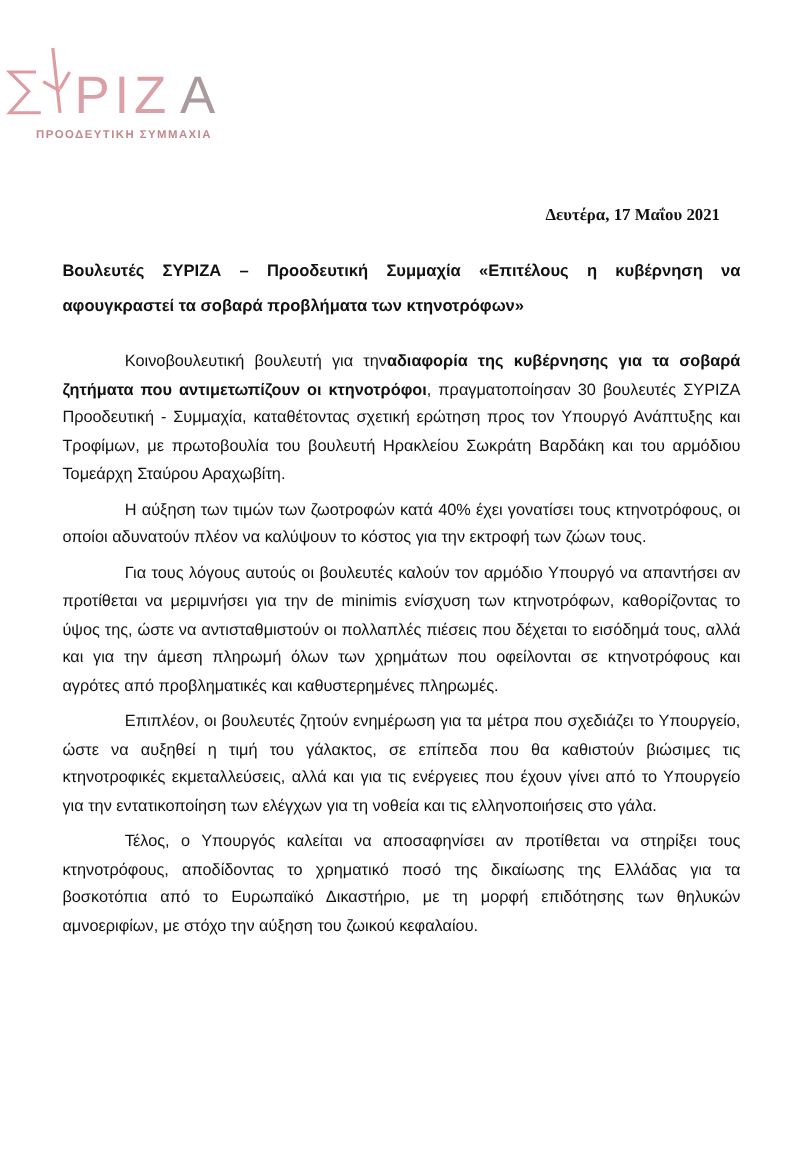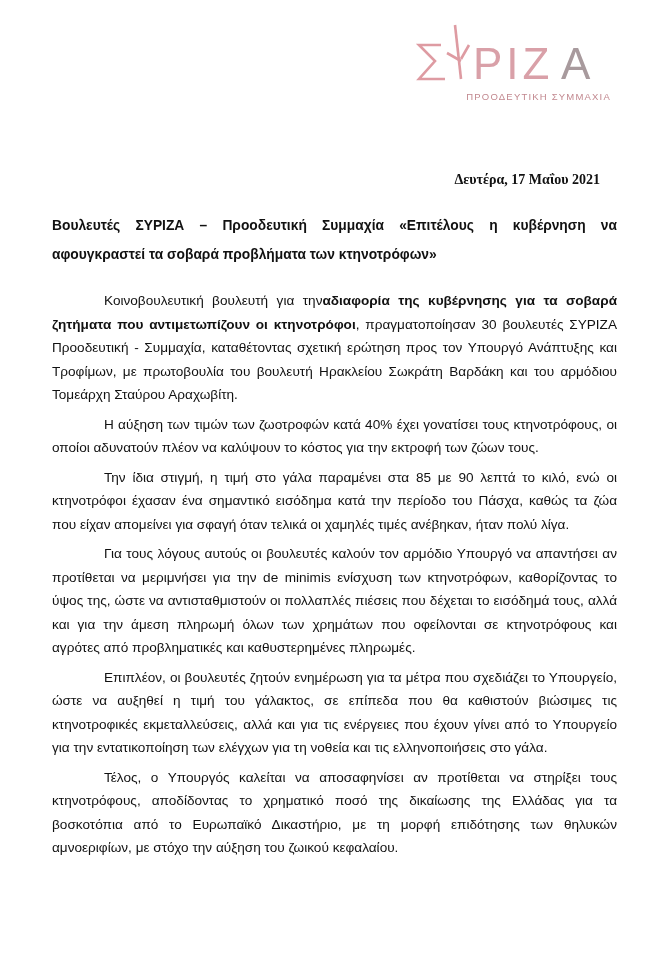--- a/index.html
+++ b/index.html
@@ -1,20 +1,20 @@
 <!DOCTYPE html>
 <html><head>
 <meta charset="utf-8">
 <style>
   html, body { margin: 0; padding: 0; background: #ffffff; }
   body { width: 669px; height: 960px; overflow: hidden; position: relative;
          font-family: "Liberation Sans", "DejaVu Sans", sans-serif; color: #111; }
-  .logo { position: absolute; left: 0; top: 23px; width: 611px; text-align: right; }
+  .logo { position: absolute; left: 0; top: 38px; width: 611px; text-align: left; }
   .logo-mark { display: inline-block; height: 60px; }
-  .logo-sub { font-size: 9.5px; letter-spacing: 1.2px; color: #c2888f; font-weight: normal; margin-top: 4px; }
+  .logo-sub { font-size: 9.5px; letter-spacing: 1.2px; color: #c2888f; font-weight: bold; margin-top: 4px; padding-left: 30px; }
   .date { position: absolute; right: 69px; top: 172px; font-weight: bold; font-size: 14px; font-family: Liberation Serif, serif; }
   .headline { position: absolute; left: 52px; right: 52px; top: 211px; font-weight: bold;
               font-size: 13.8px; line-height: 29px; text-align: justify; }
   .body { position: absolute; left: 52px; right: 52px; top: 289px; font-size: 13.6px;
           line-height: 23.5px; text-align: justify; }
   .body p { margin: 0 0 0 0; text-indent: 52px; }
   .body p + p { margin-top: 6px; }
   b { font-weight: bold; }
 </style>
 </head>
@@ -34,17 +34,16 @@
   <div class="logo-sub">ΠΡΟΟΔΕΥΤΙΚΗ ΣΥΜΜΑΧΙΑ</div>
 </div>
 
 <div class="date">Δευτέρα, 17 Μαΐου 2021</div>
 
 <div class="headline">Βουλευτές ΣΥΡΙΖΑ – Προοδευτική Συμμαχία «Επιτέλους η κυβέρνηση να αφουγκραστεί τα σοβαρά προβλήματα των κτηνοτρόφων»</div>
 
 <div class="body">
   <p><span>Κοινοβουλευτική βουλευτή για την</span><b>αδιαφορία της κυβέρνησης για τα σοβαρά ζητήματα που αντιμετωπίζουν οι κτηνοτρόφοι</b><span>, πραγματοποίησαν 30 βουλευτές ΣΥΡΙΖΑ Προοδευτική - Συμμαχία, καταθέτοντας σχετική ερώτηση προς τον Υπουργό Ανάπτυξης και Τροφίμων, με πρωτοβουλία του βουλευτή Ηρακλείου Σωκράτη Βαρδάκη και του αρμόδιου Τομεάρχη Σταύρου Αραχωβίτη.</span></p>
   <p>Η αύξηση των τιμών των ζωοτροφών κατά 40% έχει γονατίσει τους κτηνοτρόφους, οι οποίοι αδυνατούν πλέον να καλύψουν το κόστος για την εκτροφή των ζώων τους.</p>
-  <p>Την ίδια στιγμή, η τιμή στο γάλα παραμένει στα 85 με 90 λεπτά το κιλό, ενώ οι κτηνοτρόφοι έχασαν ένα σημαντικό εισόδημα κατά την περίοδο του Πάσχα, καθώς τα ζώα που είχαν απομείνει για σφαγή όταν τελικά οι χαμηλές τιμές ανέβηκαν, ήταν πολύ λίγα.</p>
   <p>Για τους λόγους αυτούς οι βουλευτές καλούν τον αρμόδιο Υπουργό να απαντήσει αν προτίθεται να μεριμνήσει για την de minimis ενίσχυση των κτηνοτρόφων, καθορίζοντας το ύψος της, ώστε να αντισταθμιστούν οι πολλαπλές πιέσεις που δέχεται το εισόδημά τους, αλλά και για την άμεση πληρωμή όλων των χρημάτων που οφείλονται σε κτηνοτρόφους και αγρότες από προβληματικές και καθυστερημένες πληρωμές.</p>
   <p>Επιπλέον, οι βουλευτές ζητούν ενημέρωση για τα μέτρα που σχεδιάζει το Υπουργείο, ώστε να αυξηθεί η τιμή του γάλακτος, σε επίπεδα που θα καθιστούν βιώσιμες τις κτηνοτροφικές εκμεταλλεύσεις, αλλά και για τις ενέργειες που έχουν γίνει από το Υπουργείο για την εντατικοποίηση των ελέγχων για τη νοθεία και τις ελληνοποιήσεις στο γάλα.</p>
   <p>Τέλος, ο Υπουργός καλείται να αποσαφηνίσει αν προτίθεται να στηρίξει τους κτηνοτρόφους, αποδίδοντας το χρηματικό ποσό της δικαίωσης της Ελλάδας για τα βοσκοτόπια από το Ευρωπαϊκό Δικαστήριο, με τη μορφή επιδότησης των θηλυκών αμνοεριφίων, με στόχο την αύξηση του ζωικού κεφαλαίου.</p>
 </div>
 
 </body></html>

